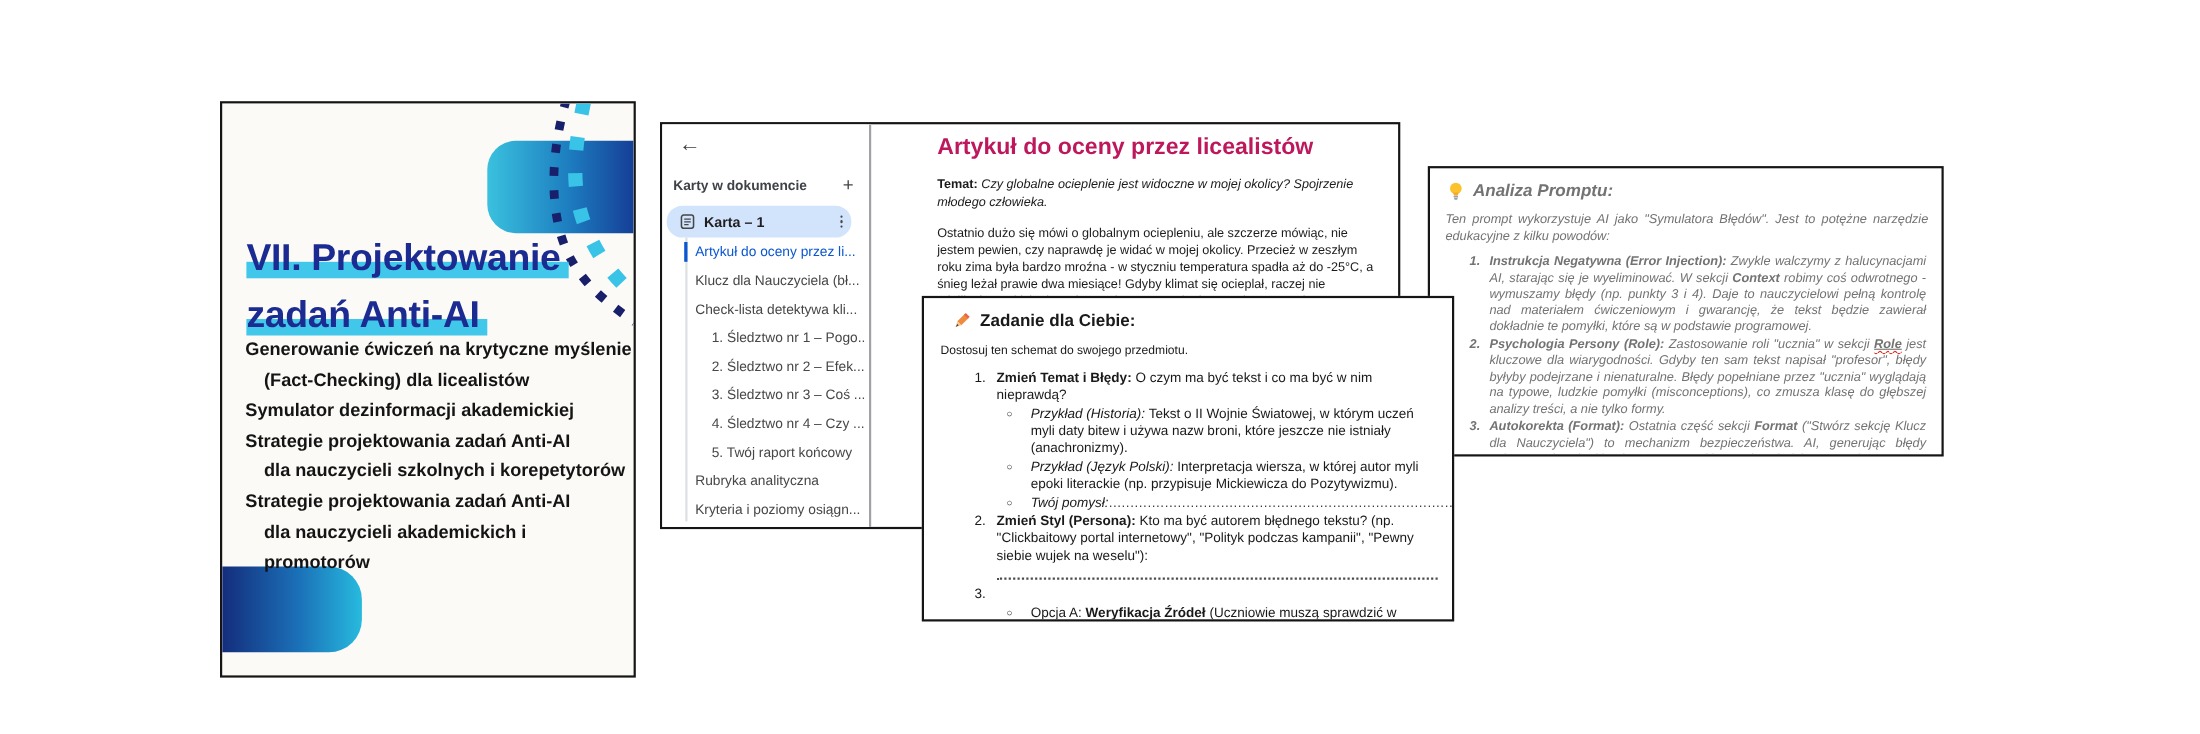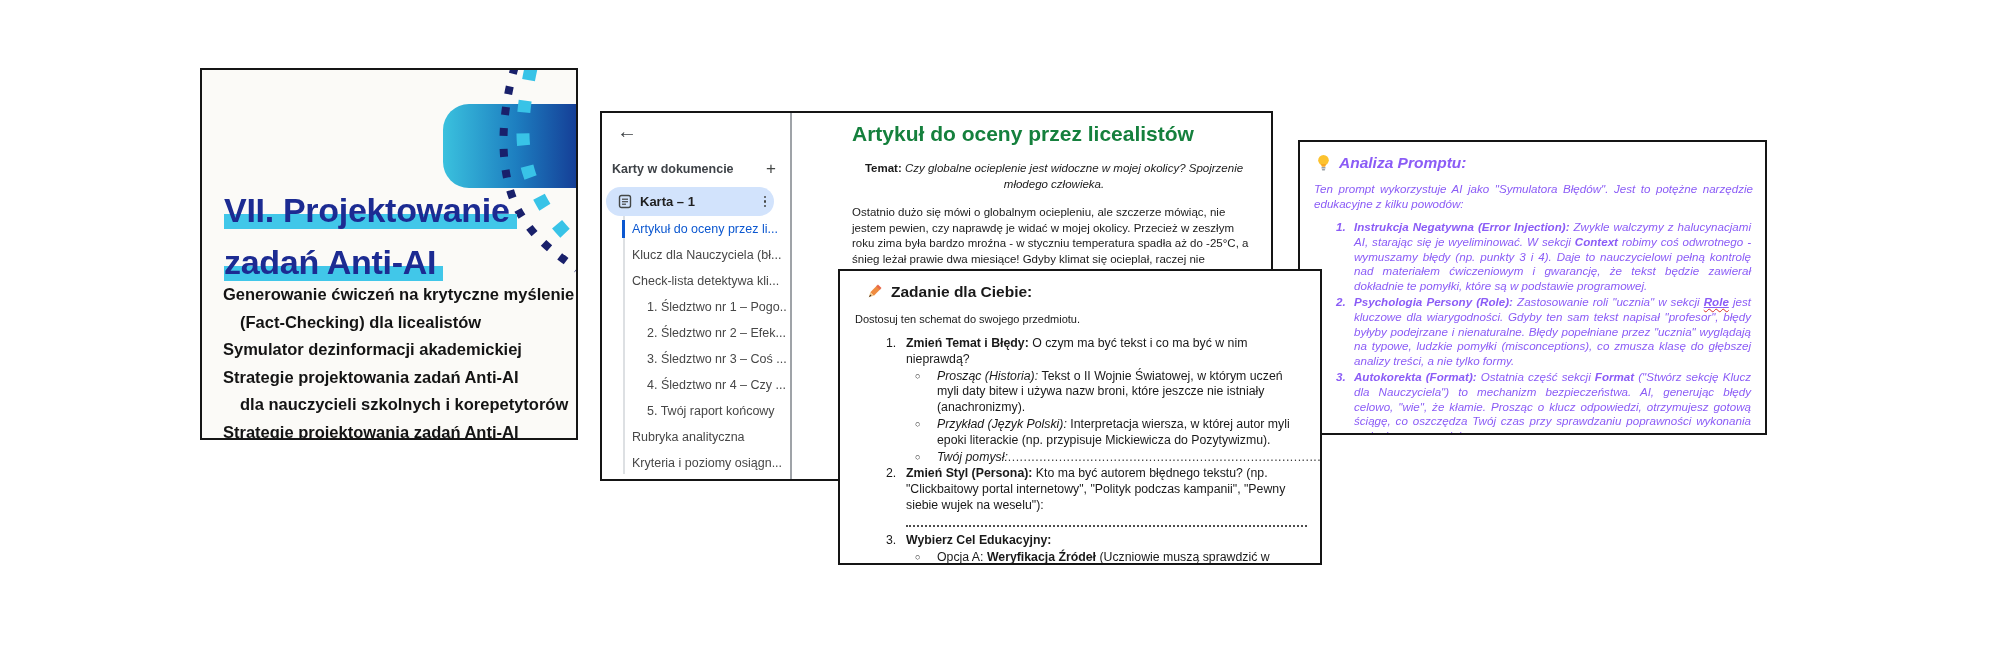--- a/index.html
+++ b/index.html
@@ -4,21 +4,21 @@
 <style>
   html,body{margin:0;padding:0;}
   body{
     width:2000px;height:667px;position:relative;background:#ffffff;
     font-family:"Liberation Sans","DejaVu Sans",sans-serif;overflow:hidden;
     -webkit-font-smoothing:antialiased;
   }
   .panel{position:absolute;background:#fff;border:2px solid #151515;box-sizing:border-box;overflow:hidden;}
 
   
-  .slide{left:200px;top:68px;width:378px;height:372px;background:#fbfaf7;}
+  .slide{left:200px;top:92px;width:378px;height:524px;background:#fbfaf7;}
   .shape-tr{position:absolute;right:0;top:34px;width:133px;height:84px;border-radius:26px 0 0 26px;
     background:linear-gradient(90deg,#3ac1de 0%,#1d7ec0 55%,#153f97 100%);}
   .shape-bl{position:absolute;left:0;top:421px;width:127px;height:78px;border-radius:0 30px 30px 0;
     background:linear-gradient(90deg,#142d7c 0%,#1b71b8 55%,#27bade 100%);}
   .arcs{position:absolute;left:0;top:0;pointer-events:none;}
   .slide-title{position:absolute;left:20px;top:114px;font-size:34px;line-height:52px;font-weight:700;
     color:#1c2b92;letter-spacing:-0.3px;white-space:nowrap;}
   .slide-title .hl{
     background-image:linear-gradient(#41c7e9,#41c7e9);background-repeat:no-repeat;
     background-size:100% 27px;background-position:2px 23px;padding:0 7px 0 2px;}
@@ -37,27 +37,27 @@
   .pill-more{margin-left:auto;display:flex;flex-direction:column;gap:2px;}
   .pill-more i{width:2.5px;height:2.5px;border-radius:50%;background:#444746;display:block;}
   .guide{position:absolute;left:21px;top:103px;width:2px;height:258px;background:#dde0e3;}
   .sb-items{position:absolute;left:0;top:103px;right:4px;}
   .sb-item{height:26px;line-height:26px;font-size:12.5px;color:#474747;white-space:nowrap;overflow:hidden;position:relative;}
   .sb-item.lv1{padding-left:30px;}
   .sb-item.lv2{padding-left:45px;}
   .sb-item.active{color:#0b57d0;}
   .sb-item.active::before{content:"";position:absolute;left:20px;top:4px;width:3px;height:18px;background:#0b57d0;}
   .docarea{position:absolute;left:250px;top:9px;width:404px;color:#1b1b1b;}
-  .doc-title{font-size:21px;font-weight:700;margin:0 0 15px 0;color:#15803d;}
-  .doc-temat{font-size:11.5px;line-height:15.5px;margin:0 0 13px 0;text-align:center;}
+  .doc-title{font-size:21px;font-weight:700;margin:0 0 15px 0;color:#be185d;}
+  .doc-temat{font-size:11.5px;line-height:15.5px;margin:0 0 13px 0;}
   .doc-para{font-size:11.5px;line-height:15.5px;margin:0;}
 
   
   .task{left:838px;top:269px;width:484px;height:296px;z-index:6;padding:9px 13px;color:#191919;}
-  .analysis{left:1298px;top:140px;width:469px;height:295px;z-index:3;padding:8px 12px;color:#8b5cf6;}
+  .analysis{left:1298px;top:151px;width:469px;height:264px;z-index:3;padding:8px 12px;color:#737373;}
 
   .card-head{display:flex;align-items:center;gap:8px;font-size:15.5px;font-weight:700;}
   .analysis .card-head{font-style:italic;}
   .task .card-head{margin:3px 0 12px 12px;}
   .analysis .card-head{margin:4px 0 9px 4px;}
 
   .t-intro{font-size:11px;margin:0 0 11px 2px;}
   .t-row{display:flex;font-size:12.3px;line-height:15.8px;margin-bottom:1px;}
   .t-row .mk{flex:0 0 auto;}
   .t-row.item .mk{width:20px;margin-left:33px;}
@@ -154,41 +154,40 @@
     <span>Zadanie dla Ciebie:</span>
   </div>
   <p class="t-intro">Dostosuj ten schemat do swojego przedmiotu.</p>
 
   <div class="t-row item">
     <span class="mk">1.</span>
     <span class="tx"><span style="font-weight: 700;">Zmień Temat i Błędy: </span><span>O czym ma być tekst i co ma być w nim nieprawdą?</span></span>
   </div>
   <div class="t-row sub">
     <span class="mk">○</span>
-    <span class="tx"><span style="font-style: italic;">Prosząc (Historia): </span><span>Tekst o II Wojnie Światowej, w którym uczeń myli daty bitew i używa nazw broni, które jeszcze nie istniały (anachronizmy).</span></span>
+    <span class="tx"><span style="font-style: italic;">Przykład (Historia): </span><span>Tekst o II Wojnie Światowej, w którym uczeń myli daty bitew i używa nazw broni, które jeszcze nie istniały (anachronizmy).</span></span>
   </div>
   <div class="t-row sub">
     <span class="mk">○</span>
     <span class="tx"><span style="font-style: italic;">Przykład (Język Polski): </span><span>Interpretacja wiersza, w której autor myli epoki literackie (np. przypisuje Mickiewicza do Pozytywizmu).</span></span>
   </div>
   <div class="t-row sub">
     <span class="mk">○</span>
     <span class="tx" style="display:flex;align-items:center;">
         <span style="font-style: italic;">Twój pomysł:</span>
         <span class="dotfill"></span>
       </span>
   </div>
   <div class="t-row item">
     <span class="mk">2.</span>
     <span class="tx"><span style="font-weight: 700;">Zmień Styl (Persona): </span><span>Kto ma być autorem błędnego tekstu? (np. "Clickbaitowy portal internetowy", "Polityk podczas kampanii", "Pewny siebie wujek na weselu"):</span></span>
   </div>
   <div class="t-dotline"></div>
   <div class="t-row item">
     <span class="mk">3.</span>
-    <span class="tx"><span style="font-weight: 700;">Wybierz Cel Edukacyjny:</span></span>
   </div>
   <div class="t-row sub">
     <span class="mk">○</span>
     <span class="tx"><span>Opcja A: </span><span style="font-weight: 700;">Weryfikacja Źródeł </span><span>(Uczniowie muszą sprawdzić w internecie, czy podany "raport" lub "badanie" naprawdę istnieje).</span></span>
   </div>
 
 </div>
 
 <div class="panel analysis">
   <div class="card-head">

